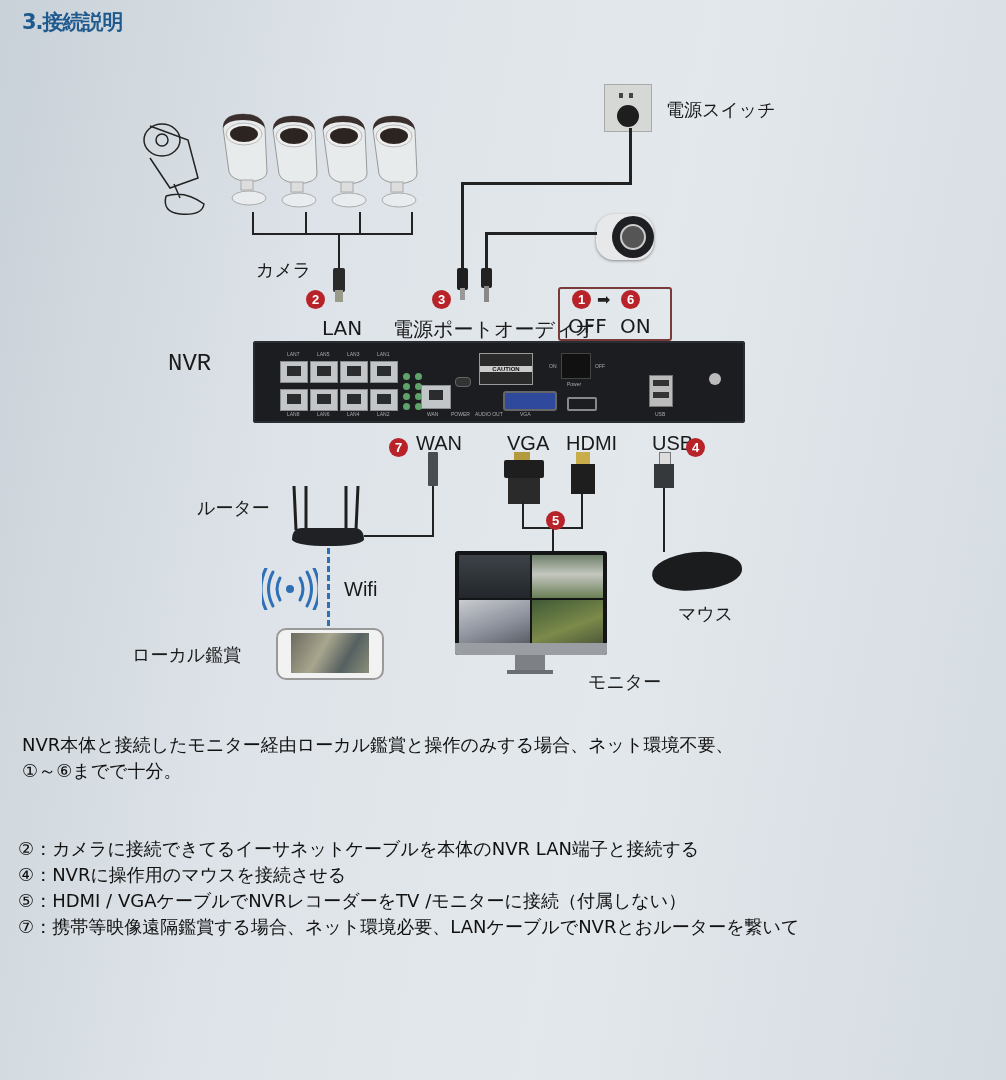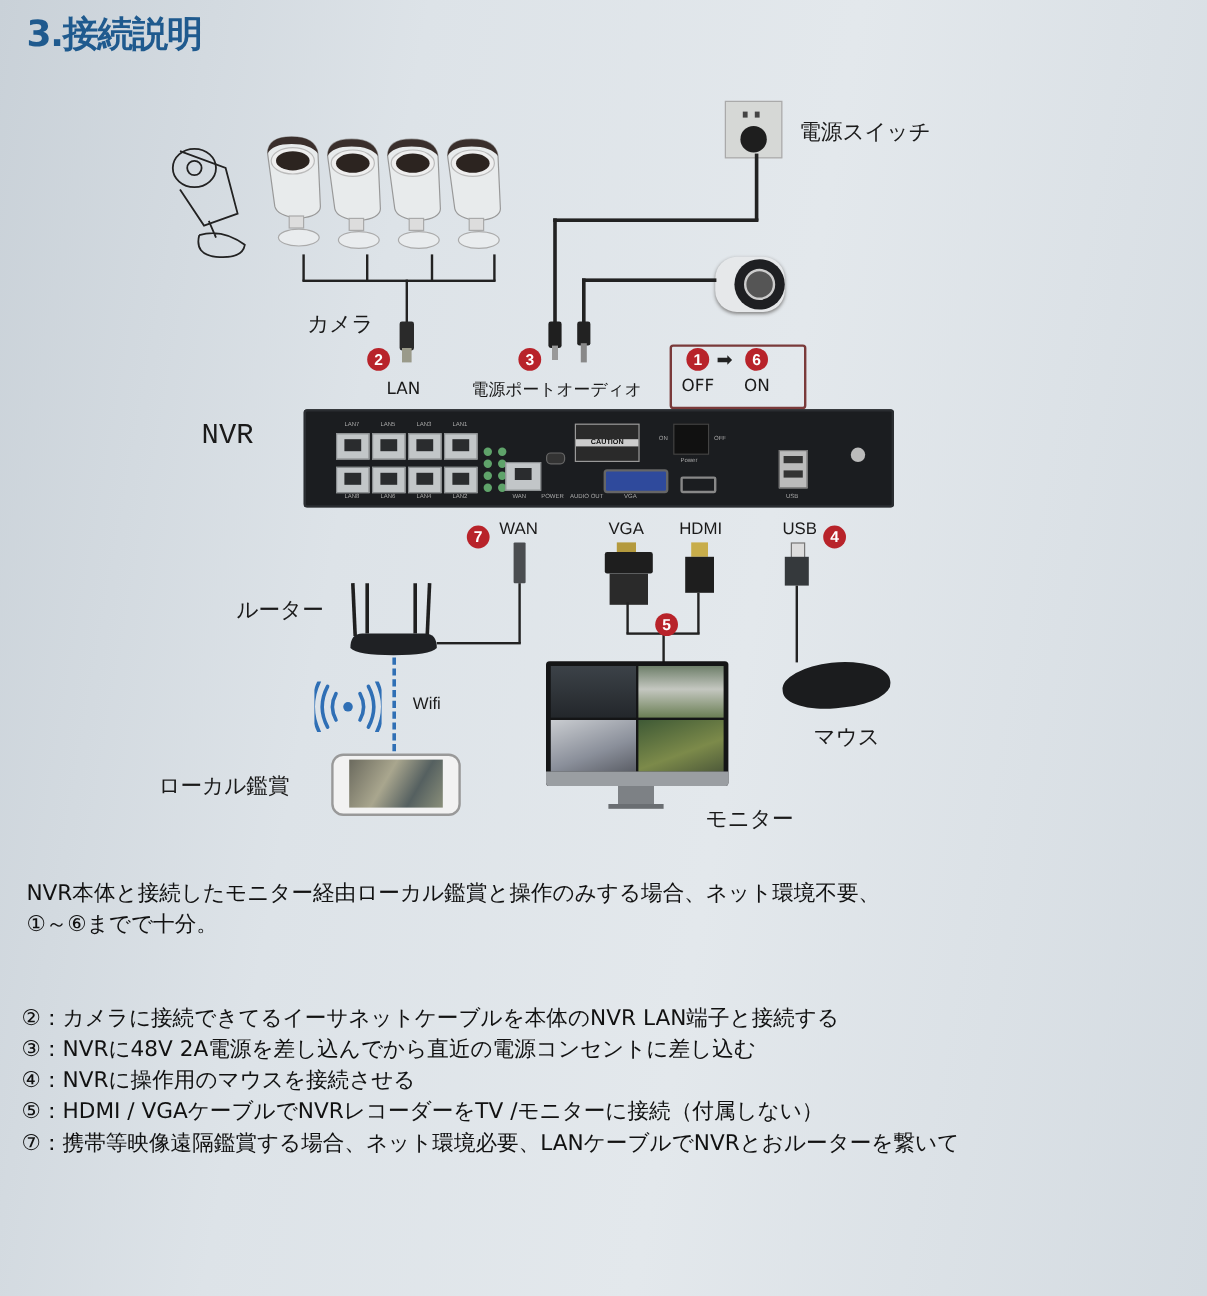--- a/index.html
+++ b/index.html
@@ -4,25 +4,25 @@
 <style>
   html, body { margin:0; padding:0; }
   body {
     width:1006px; height:1080px; overflow:hidden; position:relative;
     background: linear-gradient(100deg, #c9d1d8 0%, #dde3e8 30%, #e3e8ec 60%, #d4dbe1 100%);
     font-family: "DejaVu Sans", sans-serif;
     color:#1a1a1a;
   }
   .abs { position:absolute; }
   .title {
-    left:22px; top:8px; font-size:30px; font-weight:bold; color:#1f5a8e;
+    left:22px; top:8px; font-size:21px; font-weight:bold; color:#1f5a8e;
     font-family:"DejaVu Sans", sans-serif; letter-spacing:-1px;
   }
   .lbl { font-size:18px; color:#1a1a1a; white-space:nowrap; }
-  .lbl-sm { font-size:14px; color:#1a1a1a; white-space:nowrap; }
+  .lbl-sm { font-size:20px; color:#1a1a1a; white-space:nowrap; }
   .badge {
     width:19px; height:19px; border-radius:50%; background:#b8232a; color:#fff;
     font-size:13px; font-weight:bold; text-align:center; line-height:19px;
     font-family:"Liberation Sans", sans-serif;
   }
   .wire { background:#222; }
   
   .nvr {
     left:253px; top:341px; width:492px; height:82px; background:#1b1d20;
     border-radius:3px; box-shadow: inset 0 0 0 2px #2a2d31;
@@ -254,17 +254,16 @@
   <div class="abs lbl" style="left:678px;top:602px">マウス</div>
 </div>
 
 <div class="abs text-block" style="top:732px">
   <div>NVR本体と接続したモニター経由ローカル鑑賞と操作のみする場合、ネット環境不要、</div>
   <div>①～⑥までで十分。</div>
 </div>
 
 <div class="abs" style="left:18px;top:836px">
   <div class="step">②：カメラに接続できてるイーサネットケーブルを本体のNVR LAN端子と接続する</div>
-  <div class="step">③：NVRに48V  2A電源を差し込んでから直近の電源コンセントに差し込む</div>
   <div class="step">④：NVRに操作用のマウスを接続させる</div>
   <div class="step">⑤：HDMI / VGAケーブルでNVRレコーダーをTV /モニターに接続（付属しない）</div>
   <div class="step">⑦：携帯等映像遠隔鑑賞する場合、ネット環境必要、LANケーブルでNVRとおルーターを繋いて</div>
 </div>
 
 </body></html>

